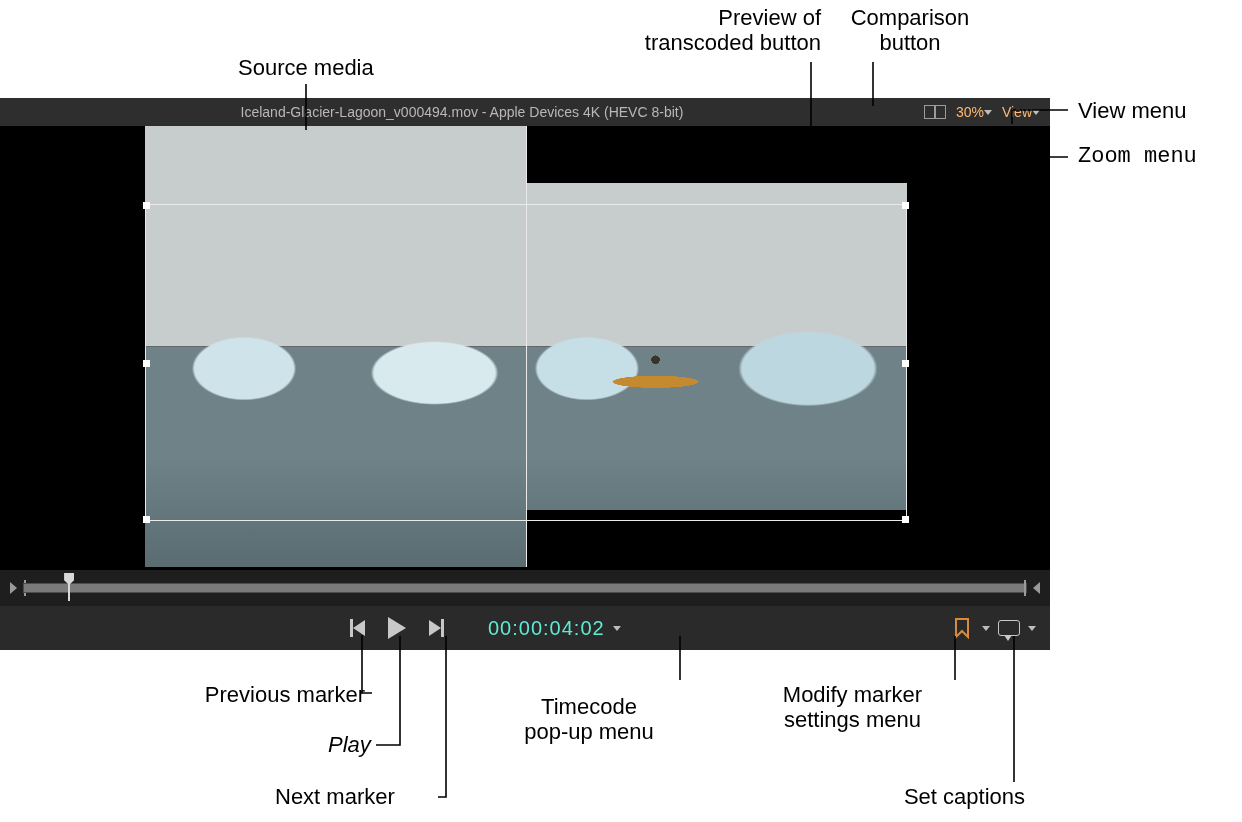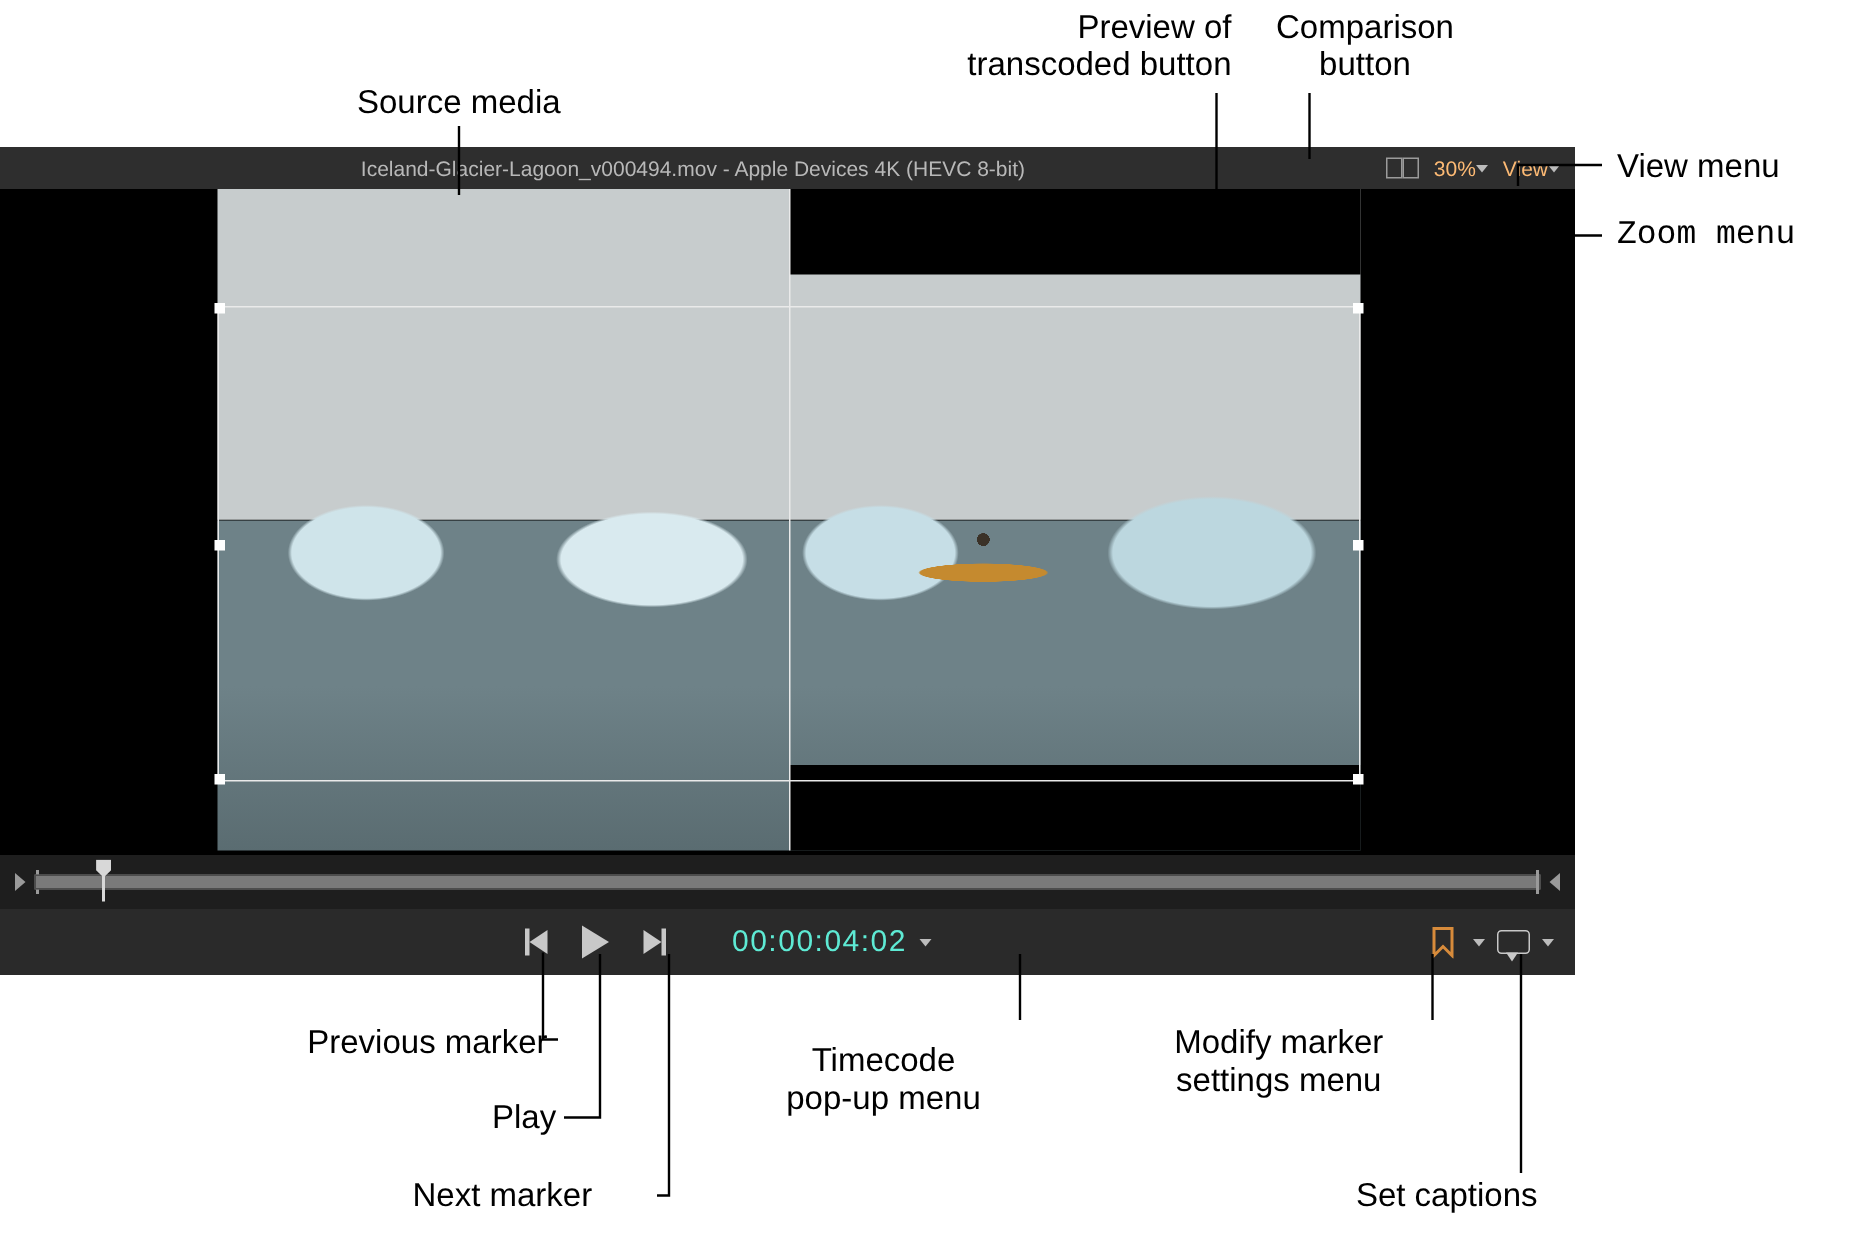--- a/index.html
+++ b/index.html
@@ -369,21 +369,21 @@
 
   <div class="callout" style="left:845px; top:5px; width:130px;">Comparison
 button</div>
 
   <div class="callout" style="left:1078px; top:98px; text-align:left;">View menu</div>
 
   <div class="callout" style="left:1078px; top:144px; text-align:right;font-family:Liberation Mono, monospace;">Zoom menu</div>
 
   <div class="callout" style="left:155px; top:682px; width:210px; text-align:right;">Previous marker</div>
 
-  <div class="callout" style="left:328px; top:732px; text-align:right;">Play</div>
+  <div class="callout" style="left:328px; top:732px; text-align:right;font-style:italic;">Play</div>
 
   <div class="callout" style="left:275px; top:784px; width:155px; text-align:left;">Next marker</div>
 
   <div class="callout" style="left:494px; top:682px; width:190px;margin-top:12px;">Timecode
 pop-up menu</div>
 
   <div class="callout" style="left:755px; top:682px; width:195px;">Modify marker
 settings menu</div>
 
   <div class="callout" style="left:865px; top:784px; width:160px; text-align:right;">Set captions</div>

